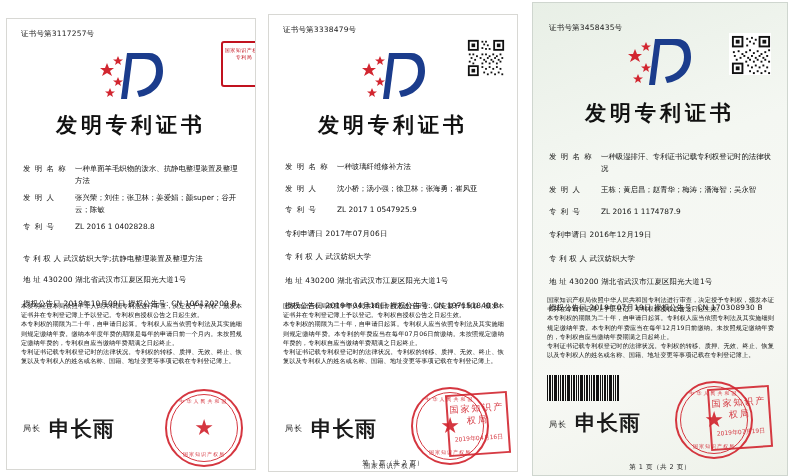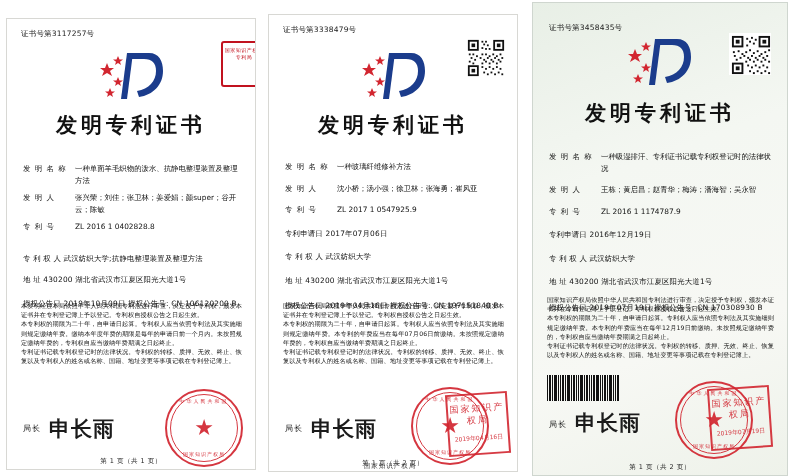--- a/index.html
+++ b/index.html
@@ -195,21 +195,20 @@
         <span class="sign">申长雨</span>
       </div>
 
       <div class="seal" style="left:158px;top:370px;">
         <div class="ring"></div>
         <div class="txt">中华人民共和国</div>
         <div class="star">★</div>
         <div class="txt2">国家知识产权局</div>
       </div>
 
-      <div class="pagefoot" style="top:438px;">第 1 页（共 1 页）</div>
     </div>
   </div>
 
   <div class="cert c2">
     <div class="inner">
       <div class="serial">证书号第3338479号</div>
 
       <div class="qr" style="left:196px;top:22px;">
         <svg viewBox="0 0 42 42" width="38" height="38">
           <rect width="42" height="42" fill="#fff"></rect>

